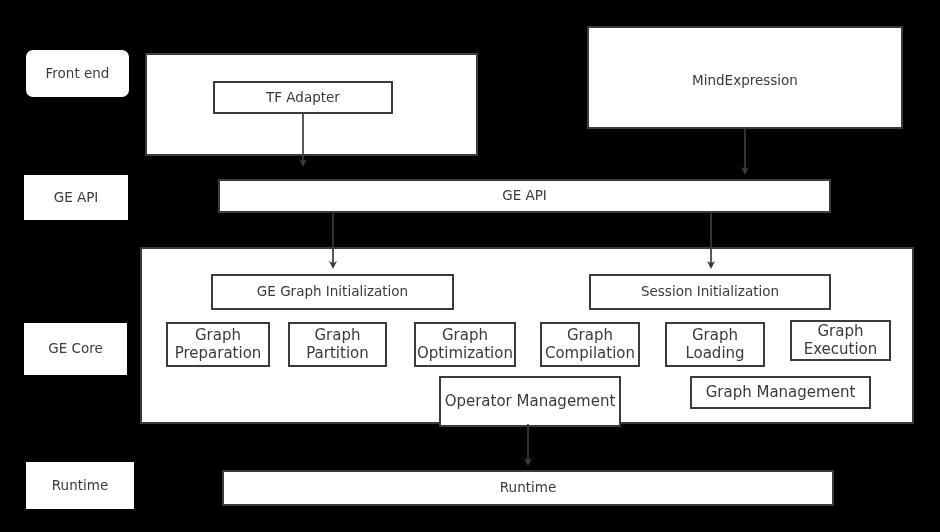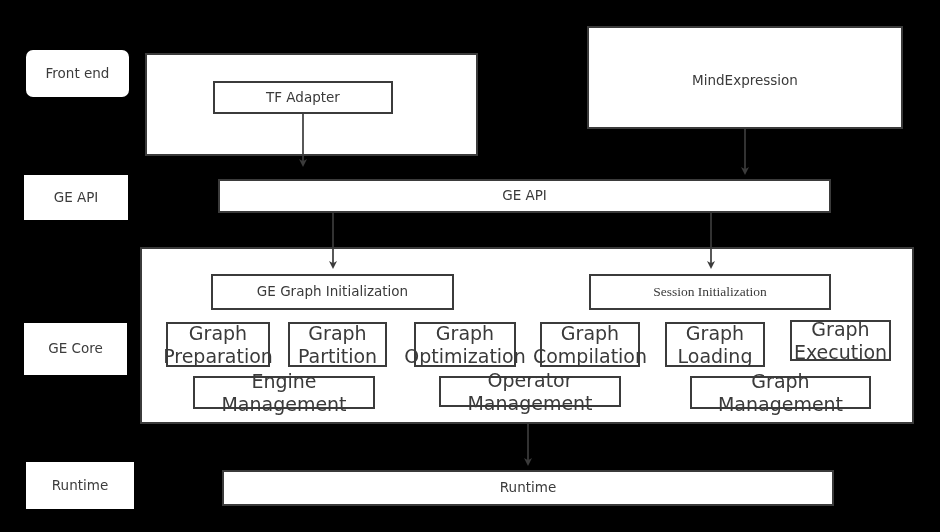--- a/index.html
+++ b/index.html
@@ -43,21 +43,21 @@
     background: #ffffff;
     align-items: flex-start;
     justify-content: center;
   }
   .container-title {
     position: absolute;
     color: #3a3a3a;
     font-size: 13.5px;
     text-align: center;
   }
-  .fs13 { font-size: 19px; }
+  .fs13 { font-size: 15px; }
   .fs135 { font-size: 13.5px; }
 
   svg.arrows {
     position: absolute;
     left: 0;
     top: 0;
     width: 940px;
     height: 532px;
     pointer-events: none;
   }
@@ -96,21 +96,21 @@
 
   <div class="box bordered fs135" style="left:218px; top:179px; width:613px; height:34px;">
     <span>GE API</span>
   </div>
 
   <div class="box container-box" style="left:140px; top:247px; width:774px; height:177px;"></div>
 
   <div class="box bordered fs135" style="left:211px; top:274px; width:243px; height:36px;">
     <span>GE Graph Initialization</span>
   </div>
-  <div class="box bordered fs135" style="left:589px; top:274px; width:242px; height:36px;font-family:Liberation Serif, serif;">
+  <div class="box bordered fs135" style="left:589px; top:274px; width:242px; height:36px;">
     <span>Session Initialization</span>
   </div>
 
   <div class="box bordered fs13" style="left:166px; top:322px; width:104px; height:45px;">
     <span>Graph
 Preparation</span>
   </div>
   <div class="box bordered fs13" style="left:288px; top:322px; width:99px; height:45px;">
     <span>Graph
 Partition</span>
@@ -125,24 +125,21 @@
   </div>
   <div class="box bordered fs13" style="left:665px; top:322px; width:100px; height:45px;">
     <span>Graph
 Loading</span>
   </div>
   <div class="box bordered fs13" style="left:790px; top:320px; width:101px; height:41px;">
     <span>Graph
 Execution</span>
   </div>
 
-  <div class="box bordered fs13" style="left:193px; top:376px; width:182px; height:33px;">
-    <span>Engine Management</span>
-  </div>
-  <div class="box bordered fs13" style="left:439px; top:376px; width:182px; height:31px;">
+  <div class="box bordered fs13" style="left:439px; top:376px; width:182px; height:51px;">
     <span>Operator Management</span>
   </div>
   <div class="box bordered fs13" style="left:690px; top:376px; width:181px; height:33px;align-items:center;">
     <span>Graph Management</span>
   </div>
 
   <div class="box bordered fs135" style="left:222px; top:470px; width:612px; height:36px;">
     <span>Runtime</span>
   </div>
 

